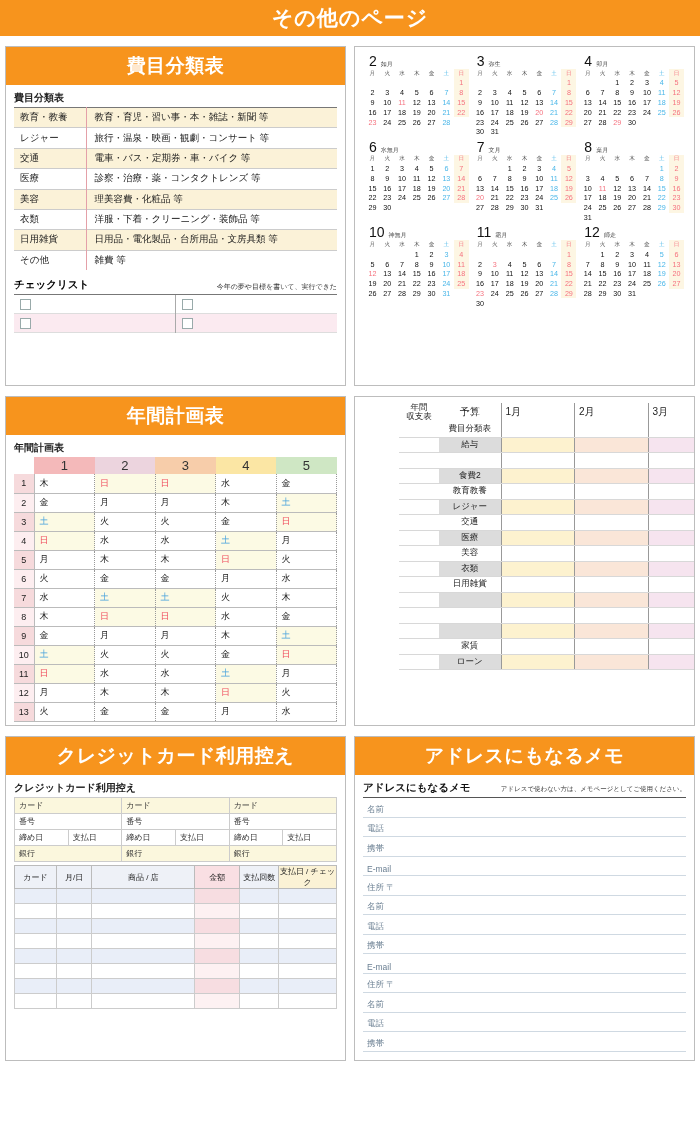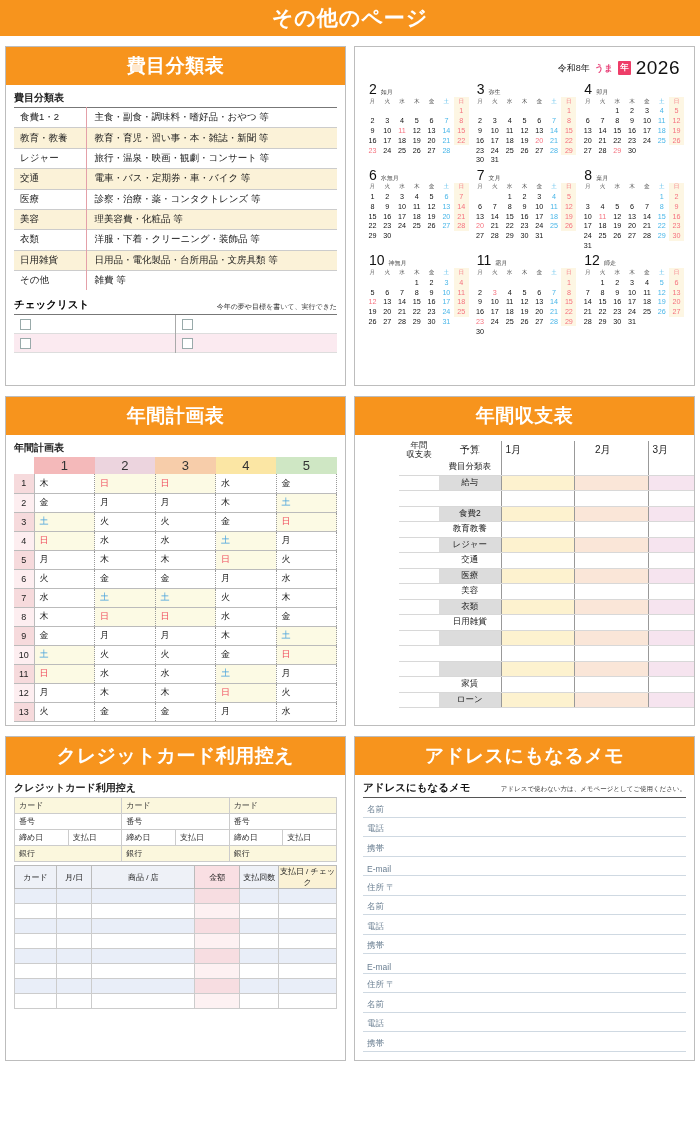--- a/index.html
+++ b/index.html
@@ -136,24 +136,20 @@
 </div>
 
 <div class="grid">
 
   <div class="panel p1">
     <div class="panel-head">費目分類表</div>
     <div class="panel-body">
       <div class="sec-title">費目分類表</div>
       <table class="exp">
         <tbody id="exp-body">
-            <tr>
-              <td class="k">食費1・2</td>
-              <td class="v">主食・副食・調味料・嗜好品・おやつ 等</td>
-            </tr>
             <tr class="alt">
               <td class="k">教育・教養</td>
               <td class="v">教育・育児・習い事・本・雑誌・新聞 等</td>
             </tr>
             <tr>
               <td class="k">レジャー</td>
               <td class="v">旅行・温泉・映画・観劇・コンサート 等</td>
             </tr>
             <tr class="alt">
               <td class="k">交通</td>
@@ -201,26 +197,20 @@
             <div class="chk-row pink">
               <span class="chk-box"></span>
             </div>
           </div>
       </div>
     </div>
   </div>
 
   <div class="panel p2">
     <div class="panel-body">
-      <div class="cal-year">
-        <span class="reiwa">令和8年</span>
-        <span class="eto">うま</span>
-        <span class="etobox">年</span>
-        <span class="yy">2026</span>
-      </div>
       <div class="cal-grid" id="cal-grid">
           <div class="cal-m">
             <div class="mh">
               <span class="mn">2</span>
               <span class="mj">如月</span>
             </div>
             <table class="cal">
               <thead>
                 <tr>
                   <th class="">月</th>
@@ -959,29 +949,28 @@
               <td class="cellN"><span class="">金</span></td>
               <td class="cellN"><span class="">月</span></td>
               <td class="cellN"><span class="">水</span></td>
             </tr>
           </tbody>
       </table>
     </div>
   </div>
 
   <div class="panel p4">
-    <div class="panel-head">年間収支表</div>
     <div class="panel-body">
       <table class="bal">
         <thead id="bal-head">
             <tr>
               <th style="width:40px;font-size:8.5px;line-height:1.1">年間<br>収支表</th>
               <th class="lbl" style="border-right:1px solid #999">予算</th>
               <th class="mcol" style="text-align:left;padding-left:4px">1月</th>
-              <th class="mcol" style="text-align:left;padding-left:20px">2月</th>
+              <th class="mcol" style="text-align:left;padding-left:4px">2月</th>
               <th class="mcol" style="text-align:left;padding-left:4px">3月</th>
             </tr>
           </thead>
         <tbody id="bal-body">
             <tr>
               <td style="border-right:none"></td>
               <td class="lbl">費目分類表</td>
               <td class="mcol" style="background:#fff"></td>
               <td class="mcol" style="background:#fff"></td>
               <td class="mcol" style="background:#fff"></td>

